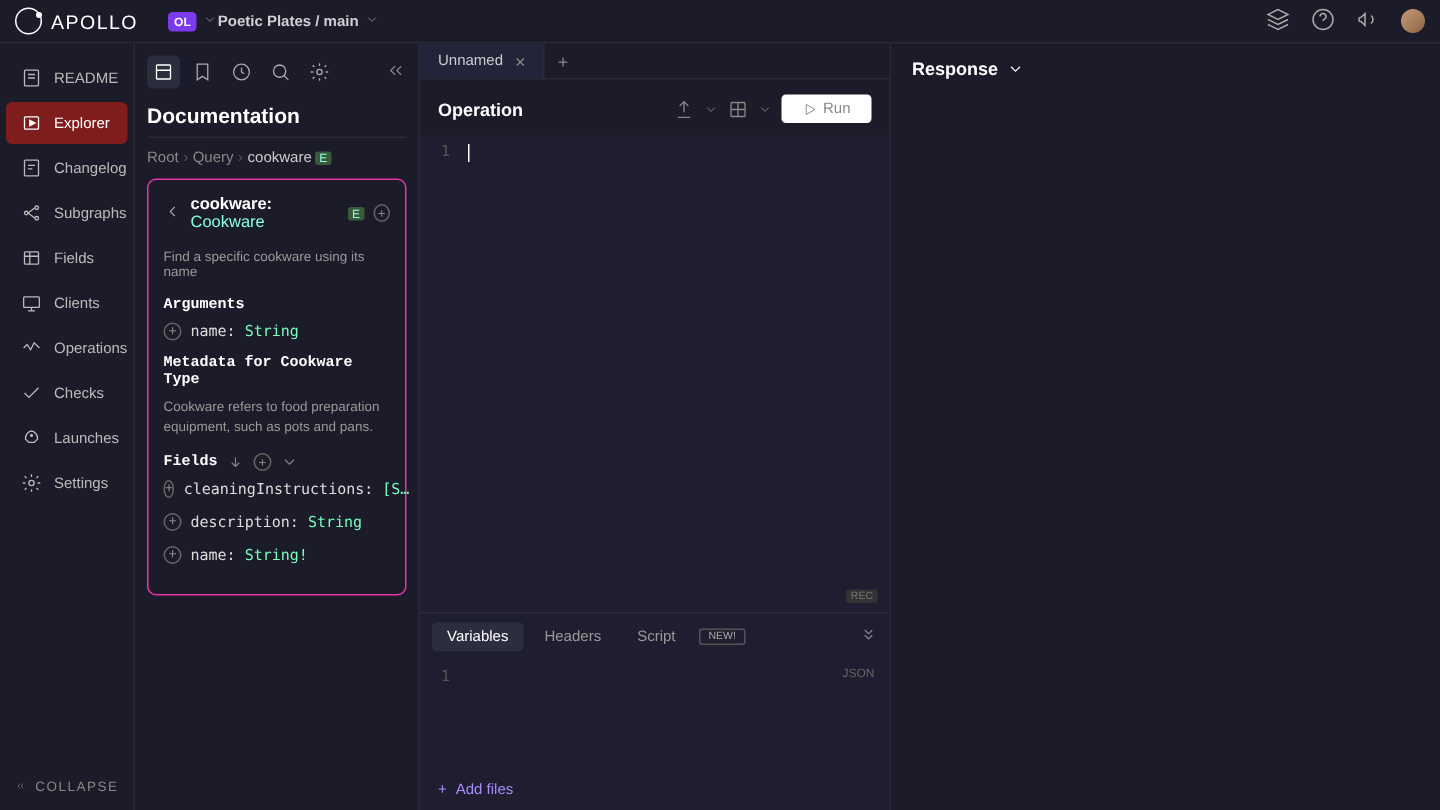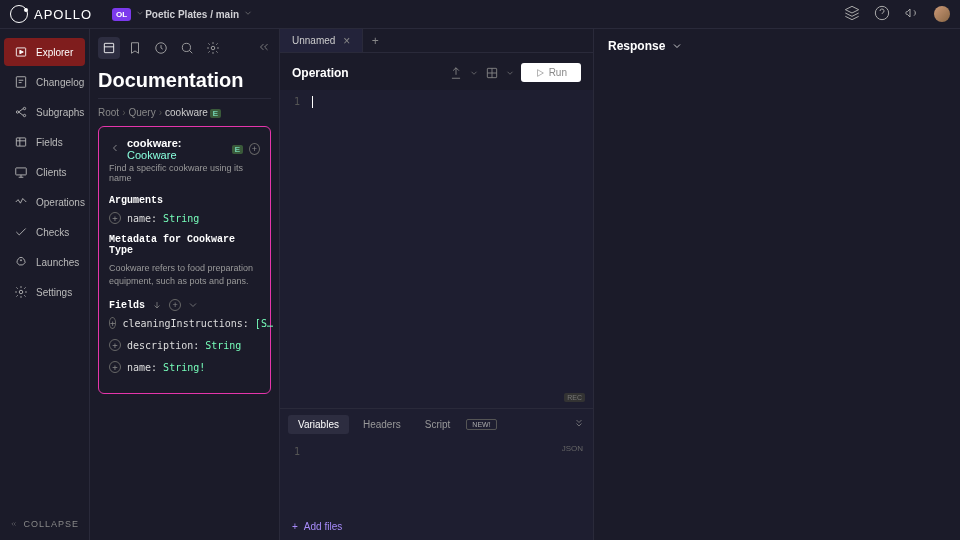--- a/index.html
+++ b/index.html
@@ -19,28 +19,28 @@
 .side-item { display: flex; align-items: center; gap: 8px; padding: 7px 10px; font-size: 10px; color: #bbb; cursor: pointer; margin: 1px 4px; border-radius: 4px; }
 .side-item.active { background: #7f1d1d; color: #fff; }
 .side-item svg { width: 14px; height: 14px; flex-shrink: 0; }
 .collapse-btn { margin-top: auto; display: flex; align-items: center; gap: 6px; padding: 10px; font-size: 9px; letter-spacing: 1px; color: #888; cursor: pointer; }
 .doc-panel { width: 190px; background: #1b1b29; border-right: 1px solid #2a2a3a; display: flex; flex-direction: column; padding: 8px; position: relative; }
 .doc-tools { display: flex; align-items: center; gap: 4px; margin-bottom: 10px; }
 .tool-btn { width: 22px; height: 22px; display: flex; align-items: center; justify-content: center; border-radius: 4px; color: #aaa; cursor: pointer; }
 .tool-btn.active { background: #2d2d40; color: #fff; }
 .tool-btn svg { width: 14px; height: 14px; }
 .doc-collapse { margin-left: auto; color: #888; cursor: pointer; }
-.doc-title { font-size: 20px; font-weight: 600; color: #fff; margin-bottom: 6px; }
+.doc-title { font-size: 14px; font-weight: 600; color: #fff; margin-bottom: 6px; }
 .doc-divider { height: 1px; background: #2a2a3a; margin-bottom: 8px; }
 .doc-crumbs { font-size: 10px; color: #888; margin-bottom: 8px; }
 .doc-crumbs .sep { margin: 0 3px; color: #555; }
 .doc-crumbs .cur { color: #ccc; }
 .badge-e { display: inline-block; background: #3a5a3a; color: #8fd; font-size: 8px; padding: 0 3px; border-radius: 2px; margin-left: 2px; vertical-align: middle; }
 .doc-card { border: 1px solid #e535ab; border-radius: 6px; padding: 10px; font-size: 10px; }
-.card-head { display: flex; align-items: center; gap: 6px; margin-bottom: 2px; }
+.card-head { display: flex; align-items: center; gap: 6px; margin-bottom: 12px; }
 .back-arrow { color: #aaa; cursor: pointer; }
 .card-title { font-size: 11px; }
 .card-title .fname { font-weight: 600; color: #fff; }
 .card-title .ftype { color: #8fd; }
 .card-desc { color: #999; font-size: 9px; margin-bottom: 12px; }
 .section-h { font-size: 10px; font-weight: 600; color: #fff; margin-bottom: 6px; font-family: Liberation Mono, monospace; }
 .arg-row { display: flex; align-items: center; gap: 6px; margin-bottom: 10px; font-family: ui-monospace, monospace; font-size: 10px; }
 .plus-circ { width: 12px; height: 12px; border: 1px solid #666; border-radius: 50%; display: inline-flex; align-items: center; justify-content: center; font-size: 9px; color: #888; cursor: pointer; line-height: 1; }
 .argname { color: #ddd; }
 .argtype { color: #7fb; }
@@ -106,20 +106,28 @@
         </svg></span>
     <span><svg viewBox="0 0 24 24">
           <path d="M3 11v2a1 1 0 0 0 1 1h1l4 4V6L5 10H4a1 1 0 0 0-1 1zM15 8a5 5 0 0 1 0 8"></path>
         </svg></span>
     <span class="avatar"></span>
   </div>
 </div>
 
 <div class="main">
   <div class="sidebar">
+    <div class="side-item">
+        <svg viewBox="0 0 24 24">
+          <rect x="4" y="3" width="16" height="18" rx="1"></rect>
+          <line x1="8" y1="8" x2="16" y2="8"></line>
+          <line x1="8" y1="12" x2="16" y2="12"></line>
+        </svg>
+        <span>README</span>
+      </div>
     <div class="side-item active">
         <svg viewBox="0 0 24 24">
           <rect x="4" y="5" width="16" height="14" rx="1"></rect>
           <polygon points="10 9 16 12 10 15 10 9" fill="currentColor"></polygon>
         </svg>
         <span>Explorer</span>
       </div>
     <div class="side-item">
         <svg viewBox="0 0 24 24">
           <rect x="4" y="3" width="16" height="18" rx="1"></rect>

